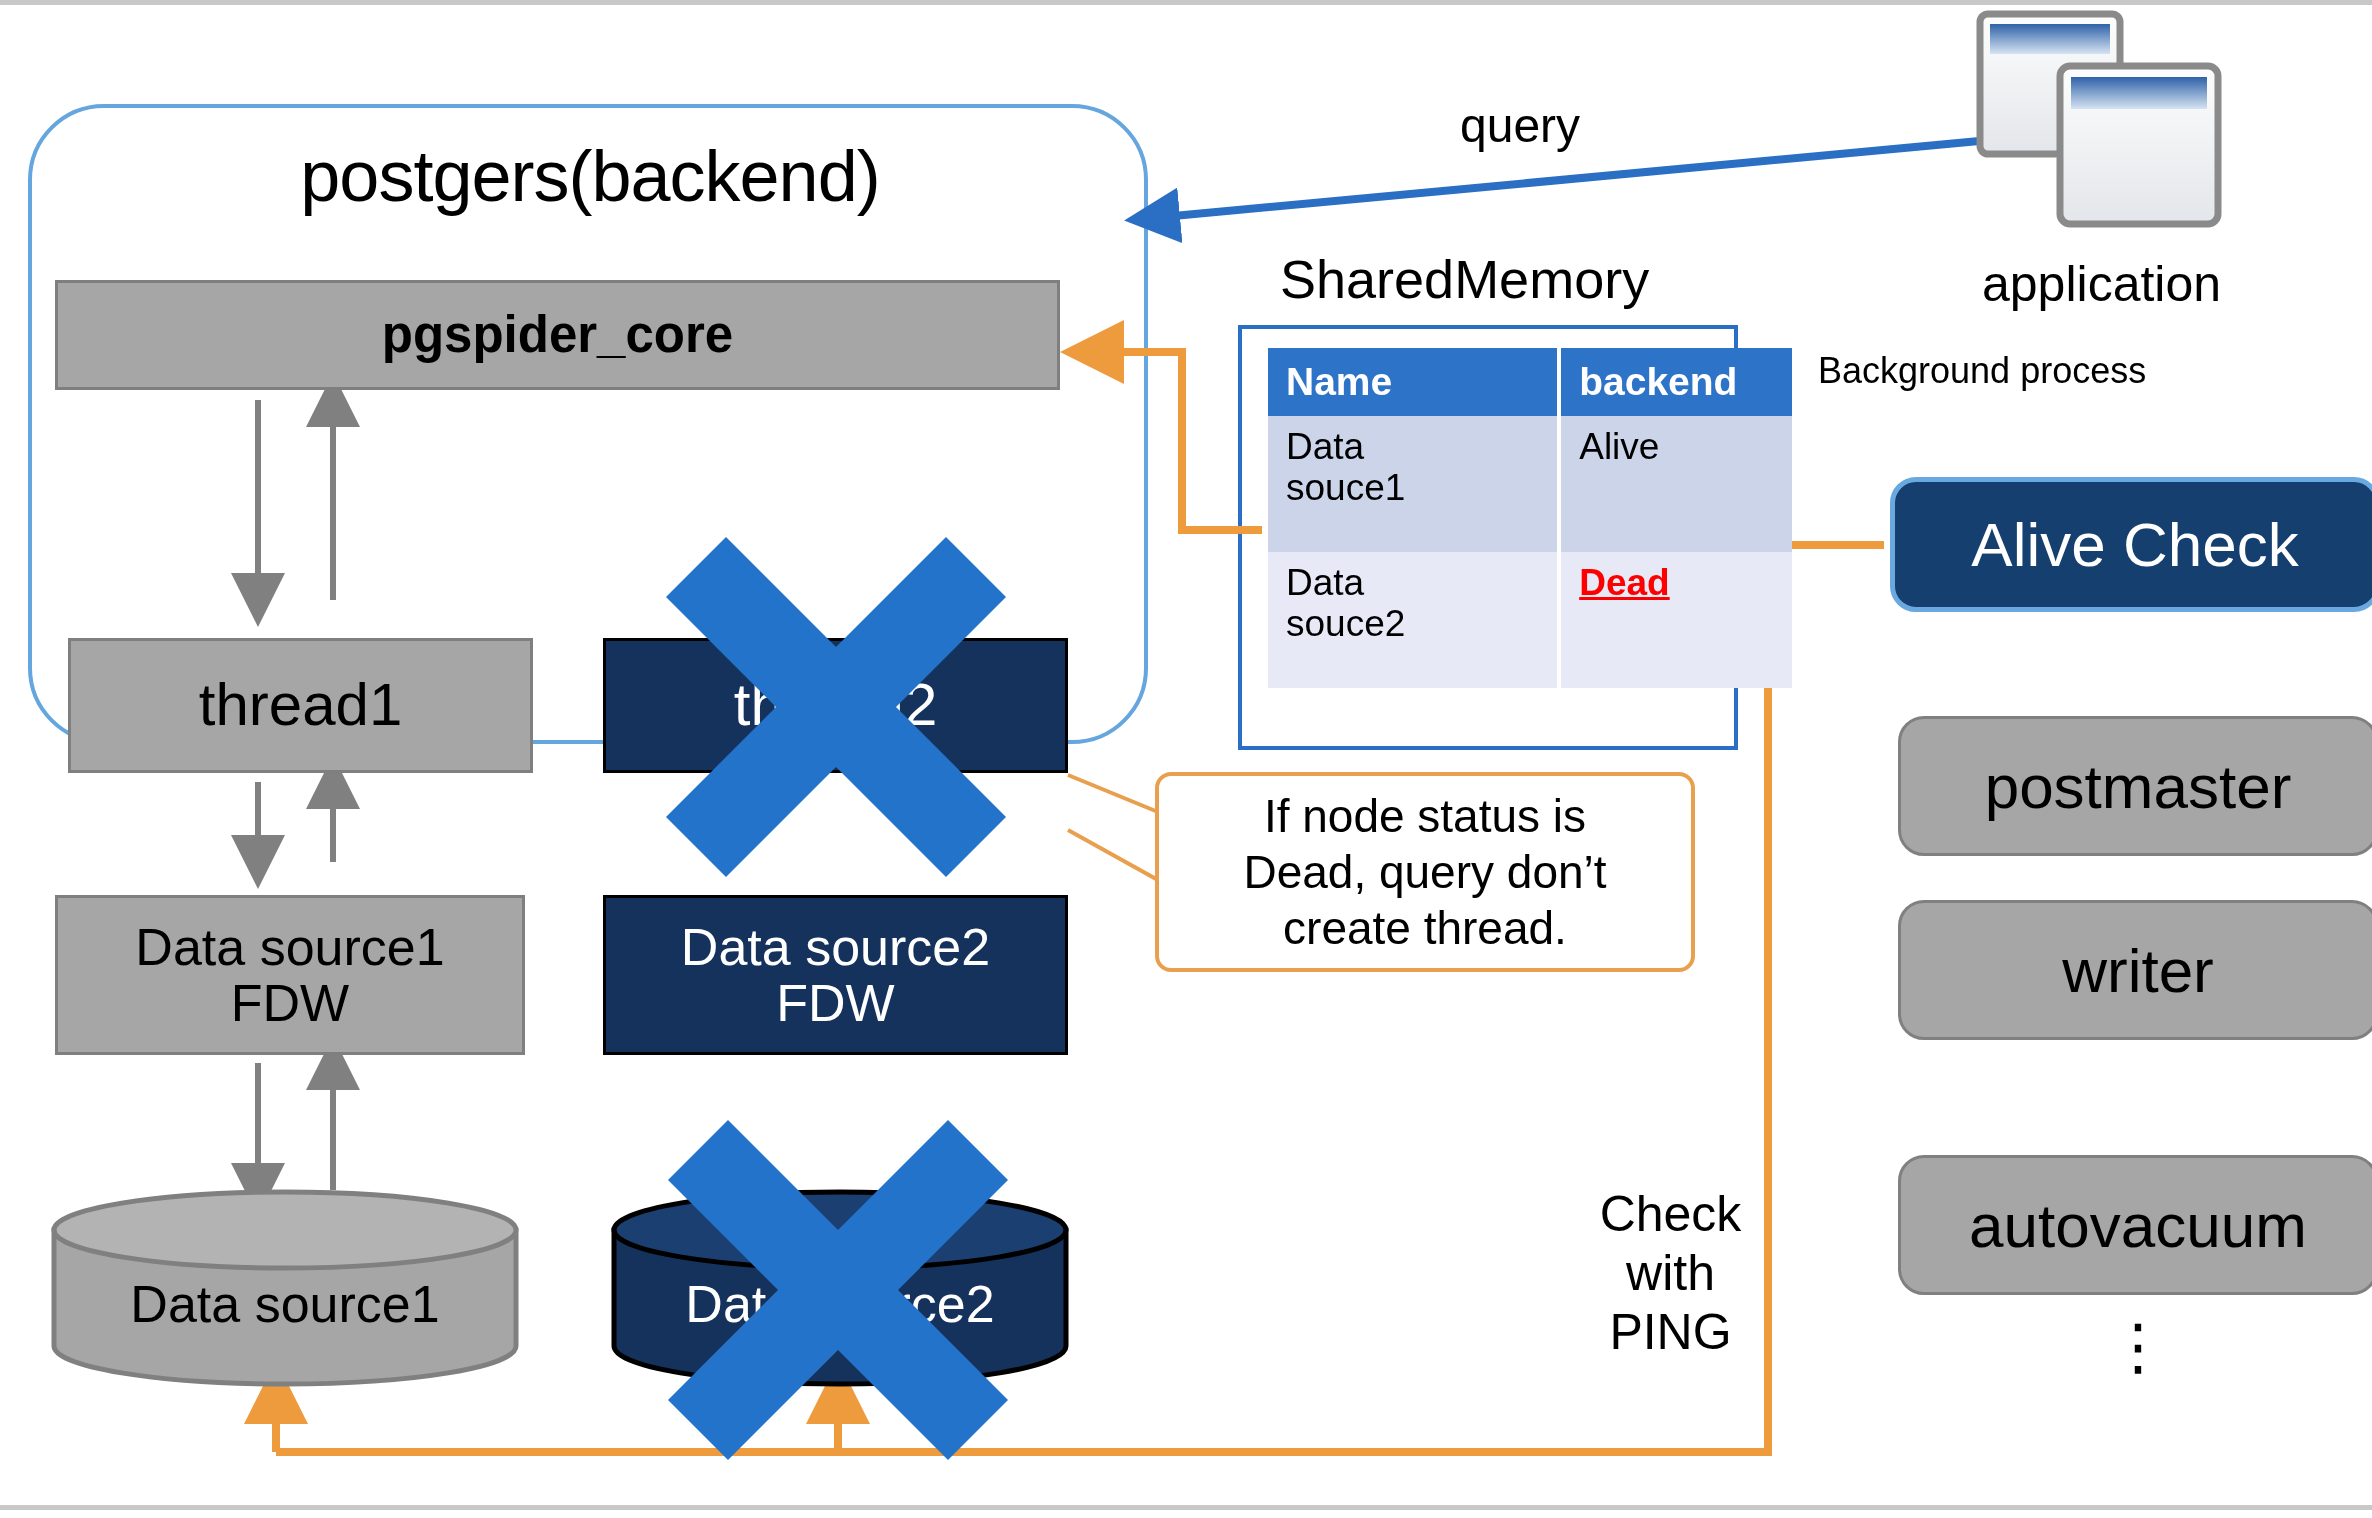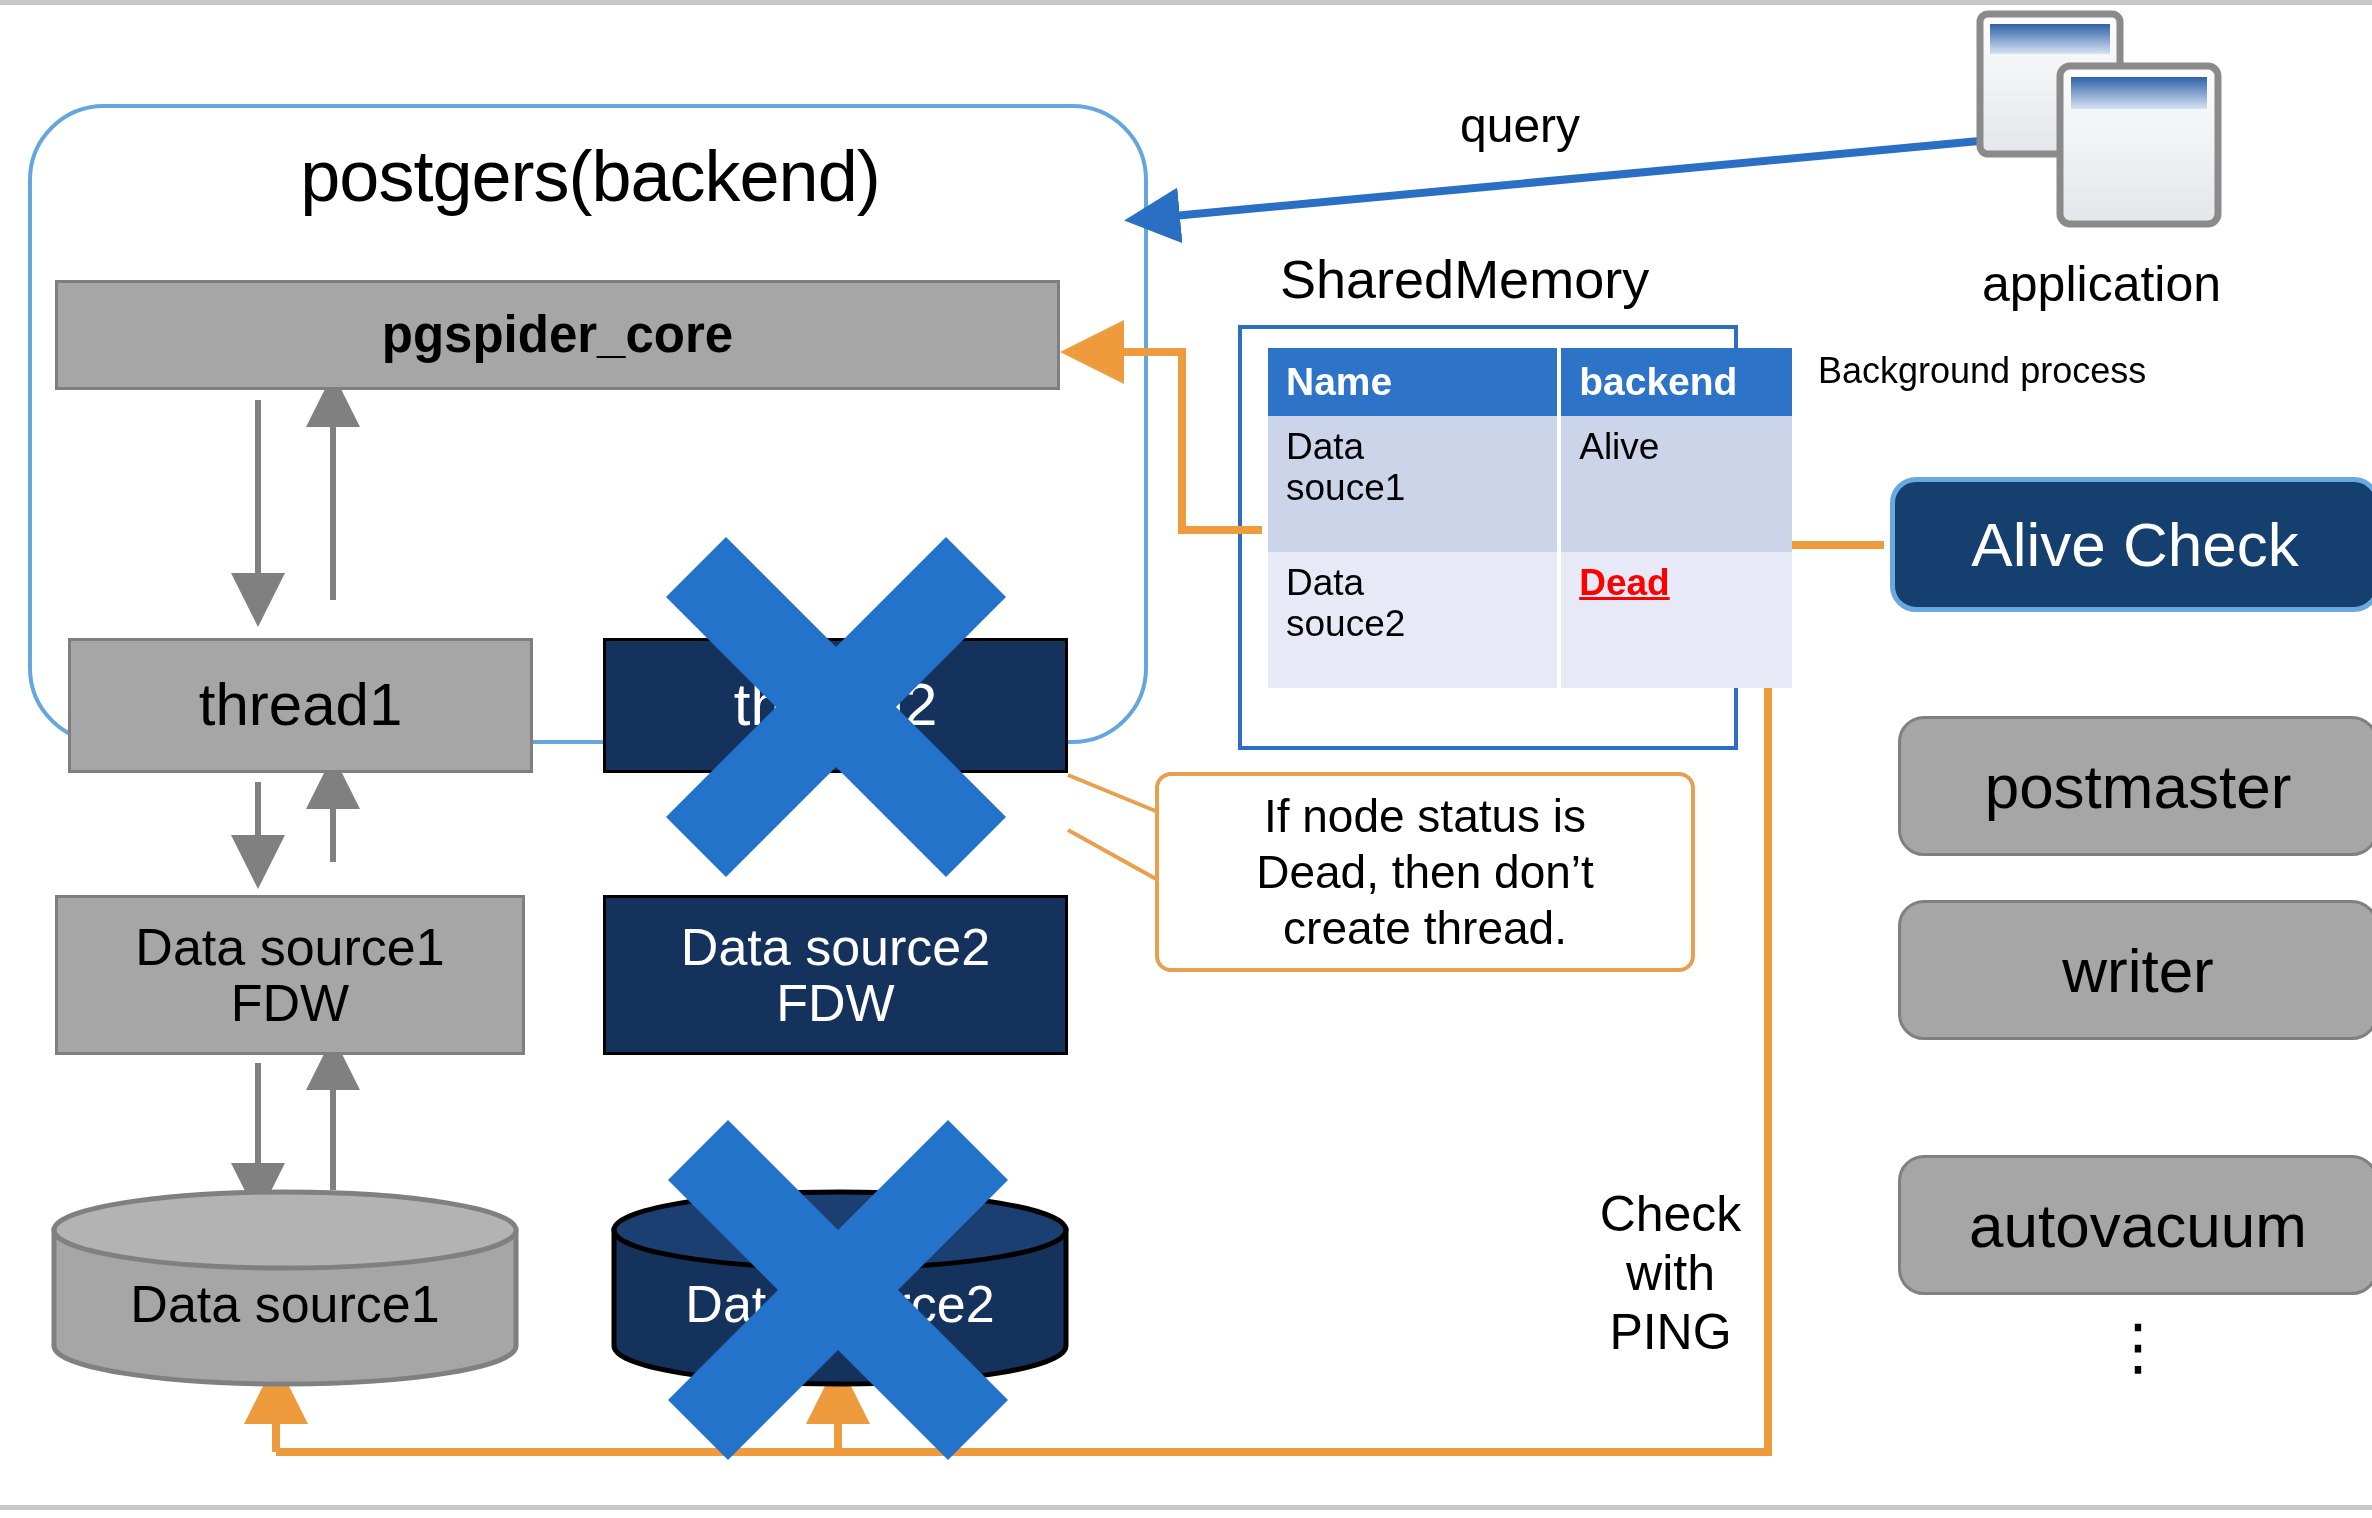--- a/index.html
+++ b/index.html
@@ -403,21 +403,21 @@
         <td>
           <span class="status-dead">Dead</span>
         </td>
       </tr>
     </tbody>
   </table>
 
   <div class="callout">
     <span>
       <span>If node status is</span><br>
-      <span>Dead, then don’t</span><br>
+      <span>Dead, query don’t</span><br>
       <span>create thread.</span>
     </span>
   </div>
 
   <div class="rbox rbox-navy alive-check z2">
     <span>Alive Check</span>
   </div>
   <div class="rbox rbox-gray postmaster z2">
     <span>postmaster</span>
   </div>

